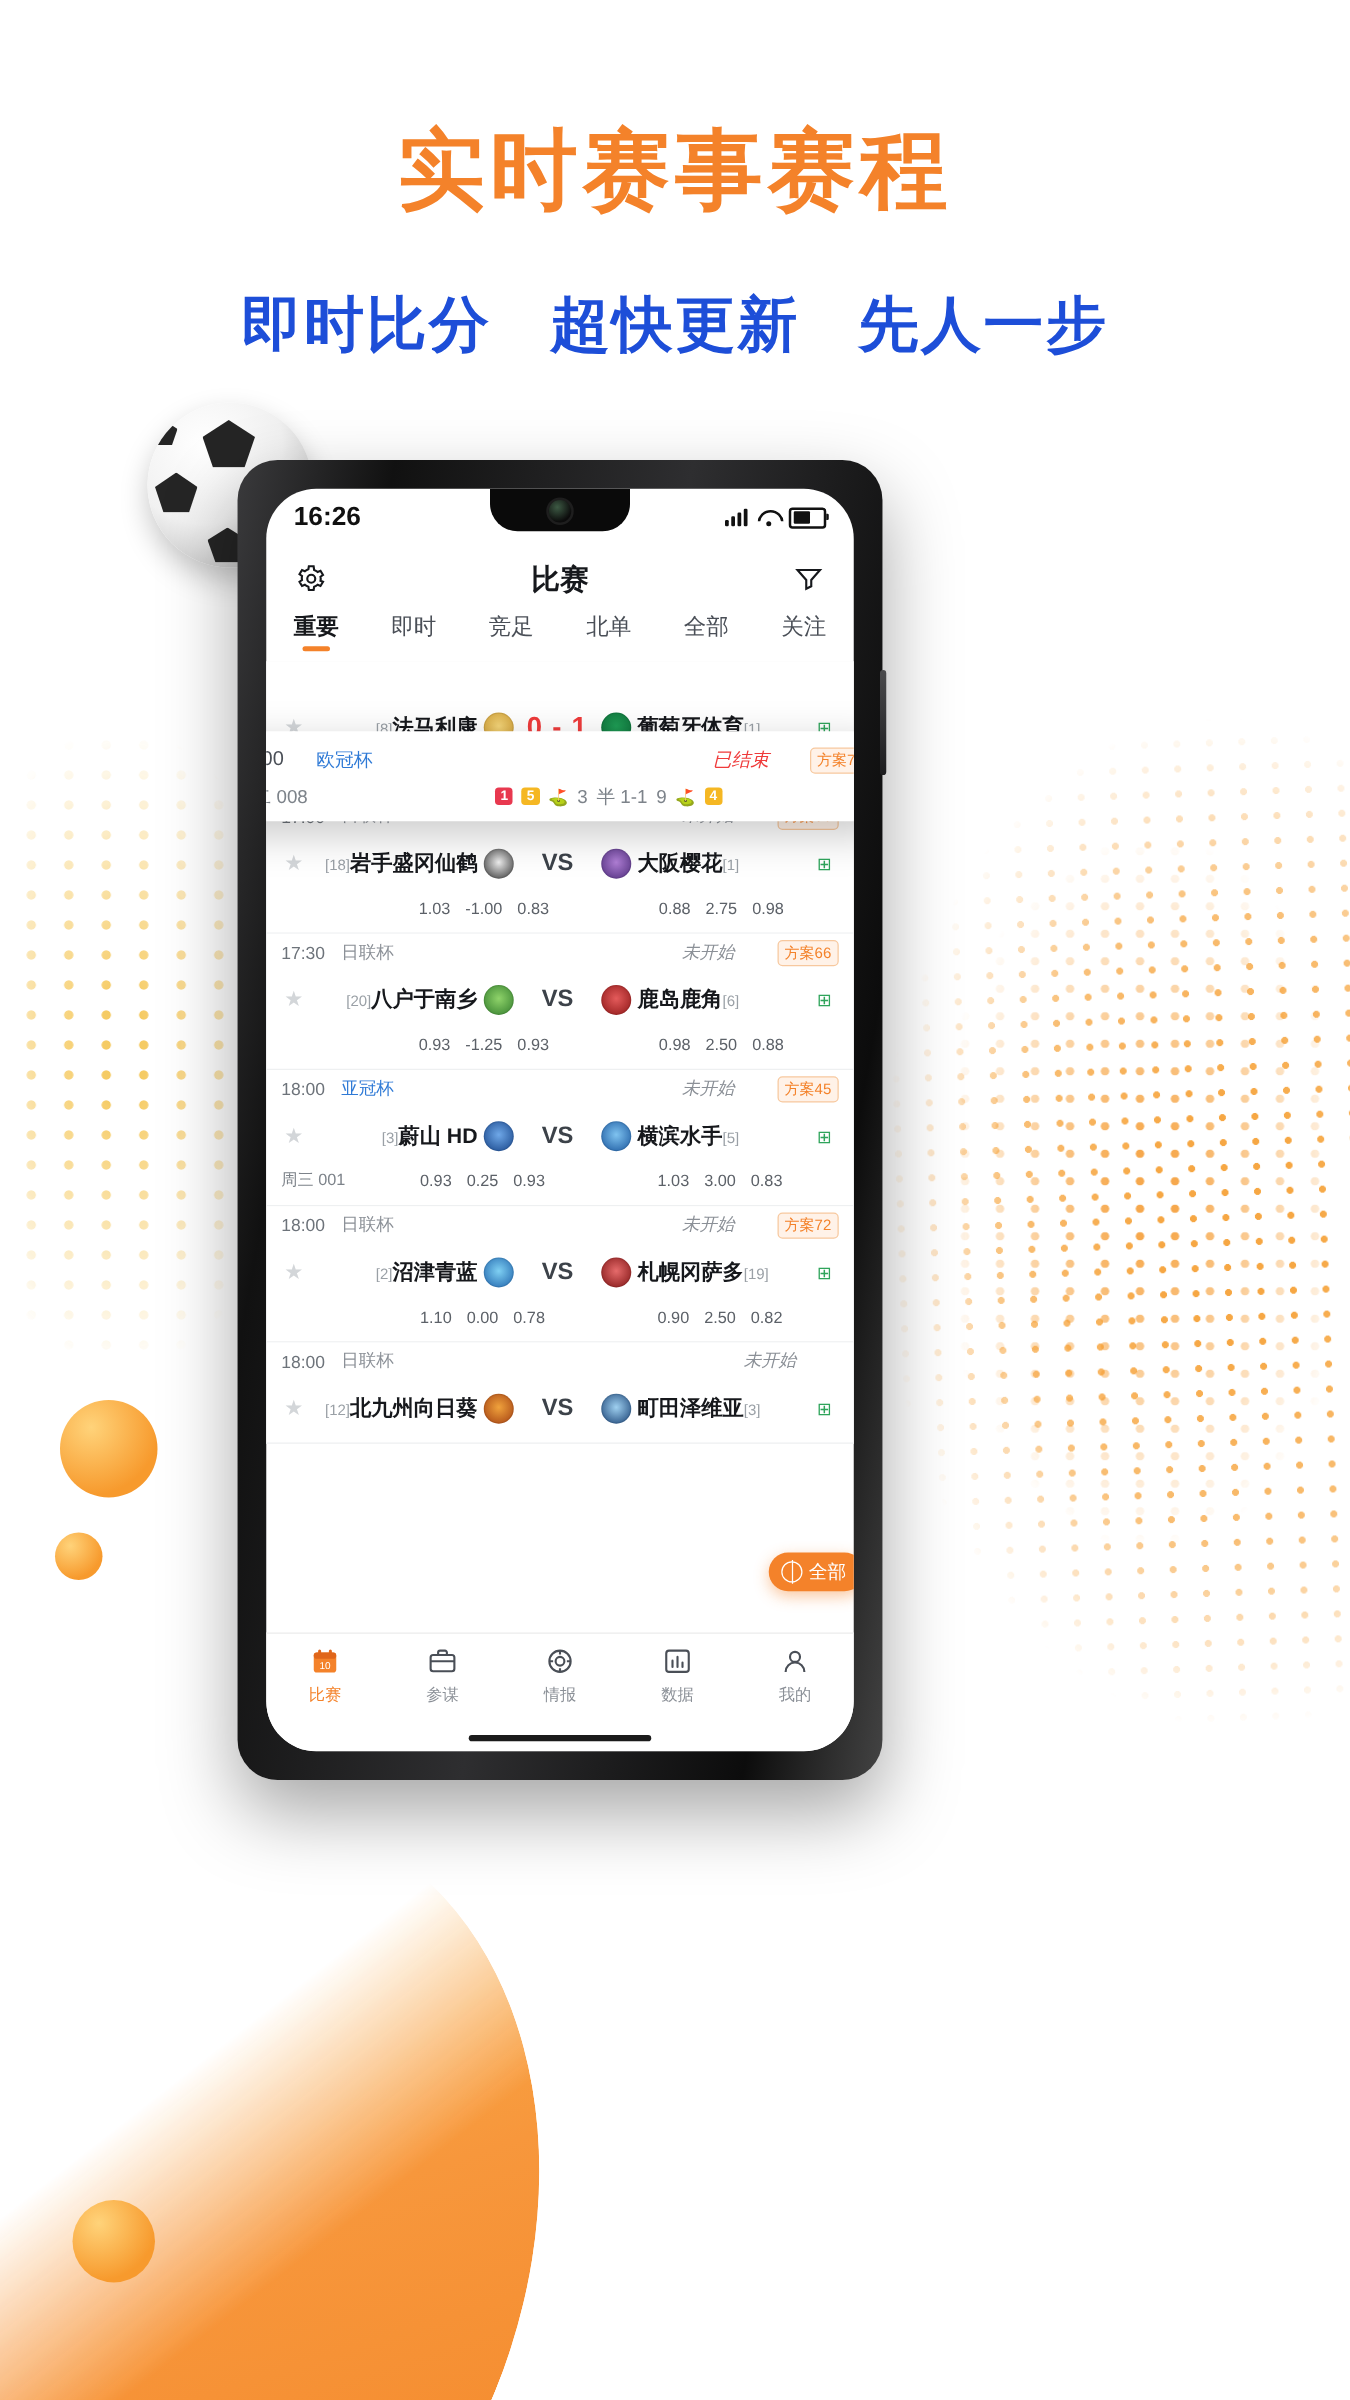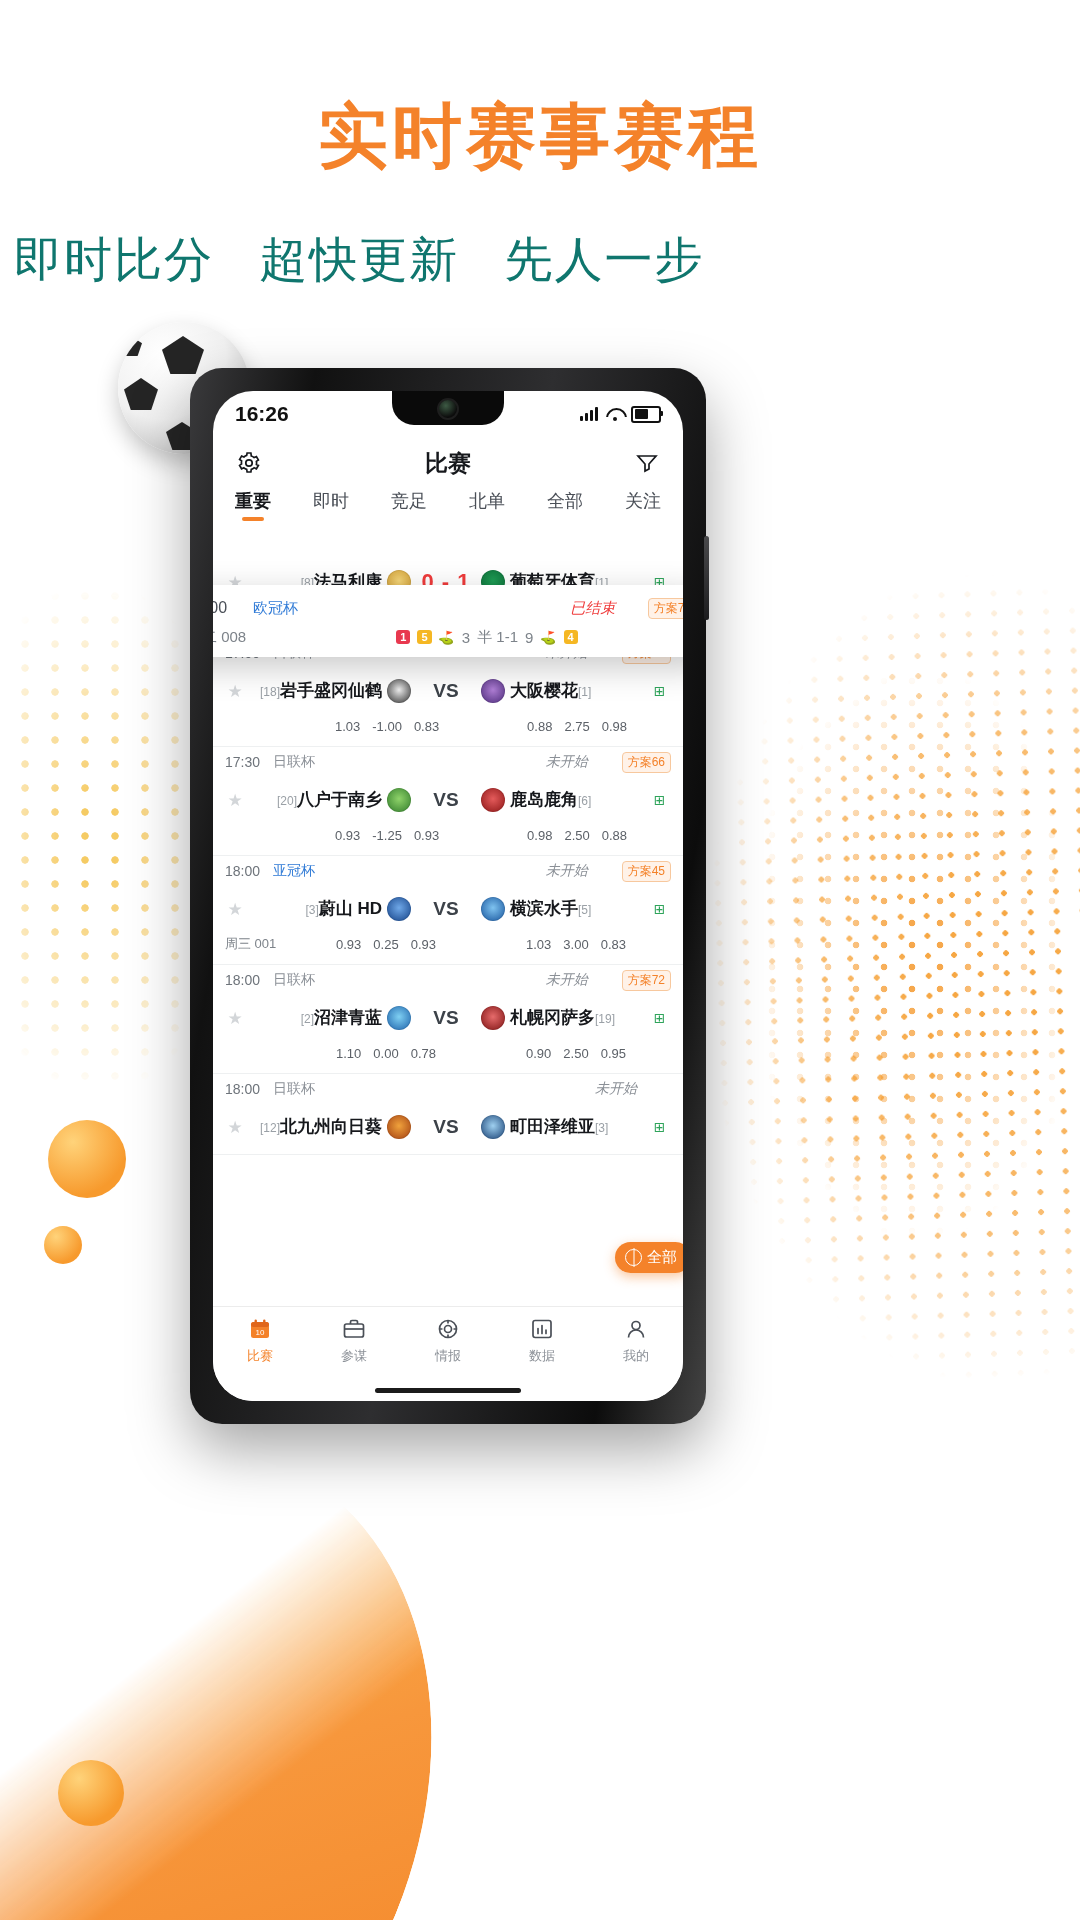--- a/index.html
+++ b/index.html
@@ -57,22 +57,22 @@
     background:radial-gradient(circle at 32% 28%, #ffd37a, #f79a2d 70%);}
 
   
   .headline{
     position:absolute;left:0;right:0;top:98px;text-align:center;
     font-size:70px;font-weight:bold;color:#f4822a;letter-spacing:4px;
     font-family:"DejaVu Sans","Liberation Sans",sans-serif;
     line-height:1.1;
   }
   .subhead{
-    position:absolute;left:0;right:0;top:228px;
-    font-size:48px;color:#0f766e;letter-spacing:2px;font-weight:400;
+    position:absolute;left:0;right:0;top:228px;text-align:center;
+    font-size:48px;color:#1d4ed8;letter-spacing:2px;font-weight:700;
     font-family:"DejaVu Sans","Liberation Sans",sans-serif;
   }
   .subhead span{margin:0 14px;}
 
   
   .soccer{
     position:absolute;left:118px;top:322px;width:132px;height:132px;border-radius:50%;
     background:radial-gradient(circle at 34% 26%, #ffffff 0%, #f1f1f1 48%, #c9c9c9 78%, #9b9b9b 100%);
     box-shadow:0 10px 22px rgba(0,0,0,.22);overflow:hidden;
   }
@@ -446,21 +446,21 @@
           <span class="no"></span>
           <span class="odds">
             <span class="grp">
                 <b>1.10</b>
                 <b>0.00</b>
                 <b>0.78</b>
               </span>
             <span class="grp">
                 <b>0.90</b>
                 <b>2.50</b>
-                <b>0.95</b>
+                <b>0.82</b>
               </span>
           </span>
         </div>
       </div>
 
       <div class="mrow">
         <div class="mrow-top">
           <span class="t">18:00</span>
           <span class="lg">日联杯</span>
           <span class="st">未开始</span>

